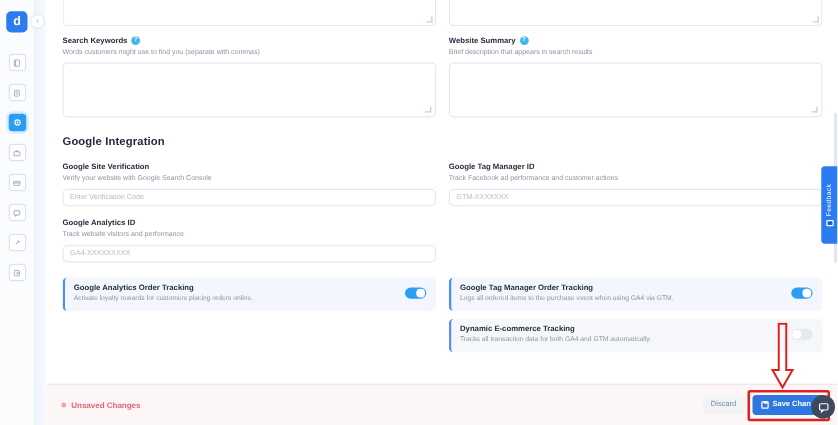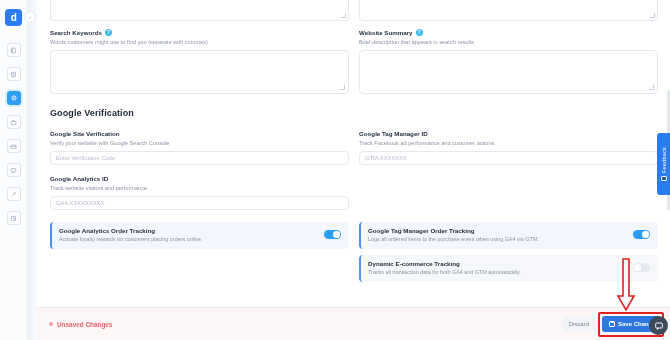--- a/index.html
+++ b/index.html
@@ -436,21 +436,21 @@
             </div>
             <div class="fhint">Brief description that appears in search results</div>
             <div class="ta-wrap">
               <textarea class="ta" placeholder="" style=""></textarea>
               <span class="resize-grip" style="bottom:4px;right:4px"></span>
             </div>
           </div>
         </div>
       </div>
 
-      <div class="sec-title">Google Verification</div>
+      <div class="sec-title">Google Integration</div>
 
       <div class="grid2">
         <div class="col">
           <div class="field">
             <div class="flabel">
                 <span>Google Site Verification</span>
               </div>
             <div class="fhint">Verify your website with Google Search Console</div>
             <input class="inp" placeholder="Enter Verification Code" style="">
           </div>

